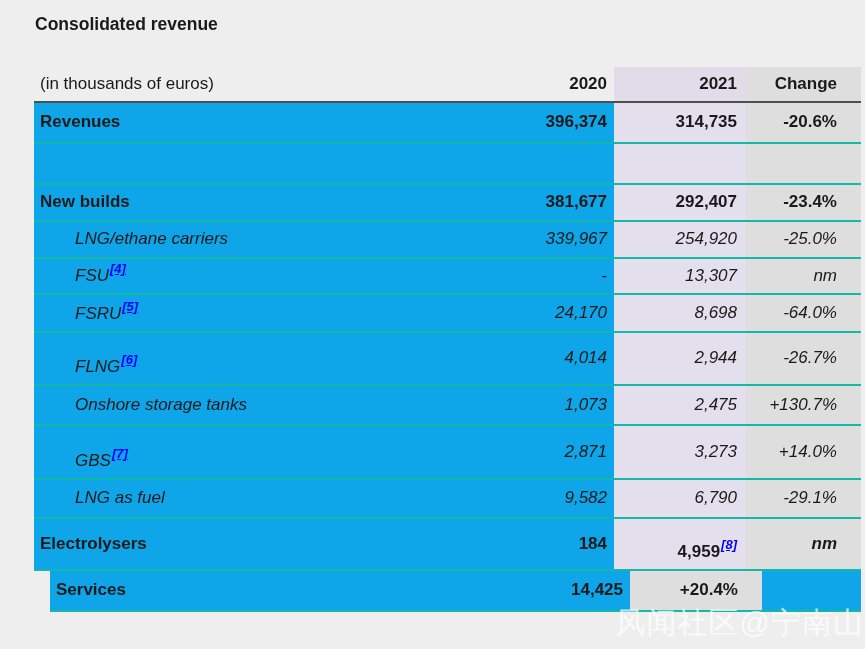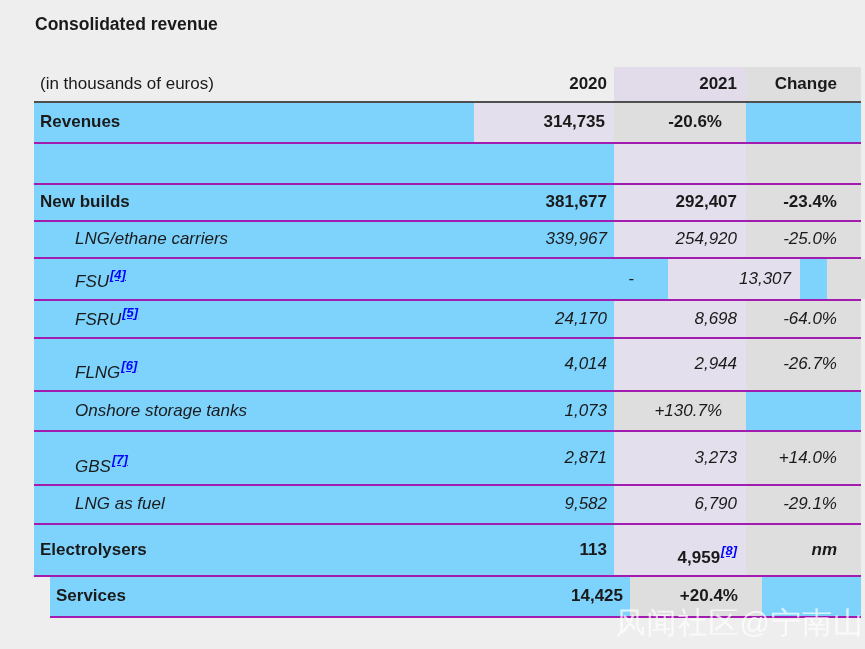--- a/index.html
+++ b/index.html
@@ -24,22 +24,22 @@
   
   .header-row{
     height:36px;
     border-bottom:2.5px solid #4f4f4f;
   }
   .header-row .cell{background:transparent;}
   .header-row .cell.c2021{background:#e2dcea;}
   .hdr{font-weight:bold;}
   
   .row{
-    background:#7dd3fc;
-    border-bottom:2px solid #a21caf;
+    background:#0ea5e9;
+    border-bottom:2px solid #14b8a6;
   }
   .cell{
     display:flex;align-items:center;
     font-size:17px;line-height:1.1;
     box-sizing:border-box;
     white-space:nowrap;
   }
   .cell.label{padding-left:6px;}
   .cell.indent{padding-left:41px;}
   .cell.num{justify-content:flex-end;}
@@ -73,20 +73,21 @@
     <div class="cell label">(in thousands of euros)</div>
     <div class="cell num c2020 hdr">2020</div>
     <div class="cell num c2021 hdr">2021</div>
     <div class="cell num cchange hdr">Change</div>
   </div>
   <div>
       <div class="grid-row row bold" style="height: 41px;">
         <div class="cell label">
           <span>Revenues</span>
         </div>
+        <div class="cell num c2020">396,374</div>
         <div class="cell num c2021">
           <span>314,735</span>
         </div>
         <div class="cell num cchange">
           <span>-20.6%</span>
         </div>
       </div>
       <div class="grid-row row spacer" style="height: 41px;">
         <div class="cell label">
           <span></span>
@@ -116,21 +117,21 @@
           <span>LNG/ethane carriers</span>
         </div>
         <div class="cell num c2020">339,967</div>
         <div class="cell num c2021">
           <span>254,920</span>
         </div>
         <div class="cell num cchange">
           <span>-25.0%</span>
         </div>
       </div>
-      <div class="grid-row row italic" style="height: 42px; gap: 27px;">
+      <div class="grid-row row italic" style="height: 36px;">
         <div class="cell label indent fn-align">
           <span>FSU</span>
           <sup class="fn">[4]</sup>
         </div>
         <div class="cell num c2020">-</div>
         <div class="cell num c2021">
           <span>13,307</span>
         </div>
         <div class="cell num cchange">
           <span class="nm">nm</span>
@@ -160,20 +161,23 @@
         </div>
         <div class="cell num cchange">
           <span>-26.7%</span>
         </div>
       </div>
       <div class="grid-row row italic" style="height: 40px;">
         <div class="cell label indent">
           <span>Onshore storage tanks</span>
         </div>
         <div class="cell num c2020">1,073</div>
+        <div class="cell num c2021">
+          <span>2,475</span>
+        </div>
         <div class="cell num cchange">
           <span>+130.7%</span>
         </div>
       </div>
       <div class="grid-row row italic" style="height: 54px;">
         <div class="cell label indent fn-align">
           <span>GBS</span>
           <sup class="fn">[7]</sup>
         </div>
         <div class="cell num c2020">2,871</div>
@@ -193,21 +197,21 @@
           <span>6,790</span>
         </div>
         <div class="cell num cchange">
           <span>-29.1%</span>
         </div>
       </div>
       <div class="grid-row row bold" style="height: 52px;">
         <div class="cell label">
           <span>Electrolysers</span>
         </div>
-        <div class="cell num c2020">113</div>
+        <div class="cell num c2020">184</div>
         <div class="cell num c2021 fn-align">
           <span>4,959</span>
           <sup class="fn">[8]</sup>
         </div>
         <div class="cell num cchange">
           <span class="nm">nm</span>
         </div>
       </div>
       <div class="grid-row row bold" style="height: 41px; margin-left: 16px;">
         <div class="cell label">

